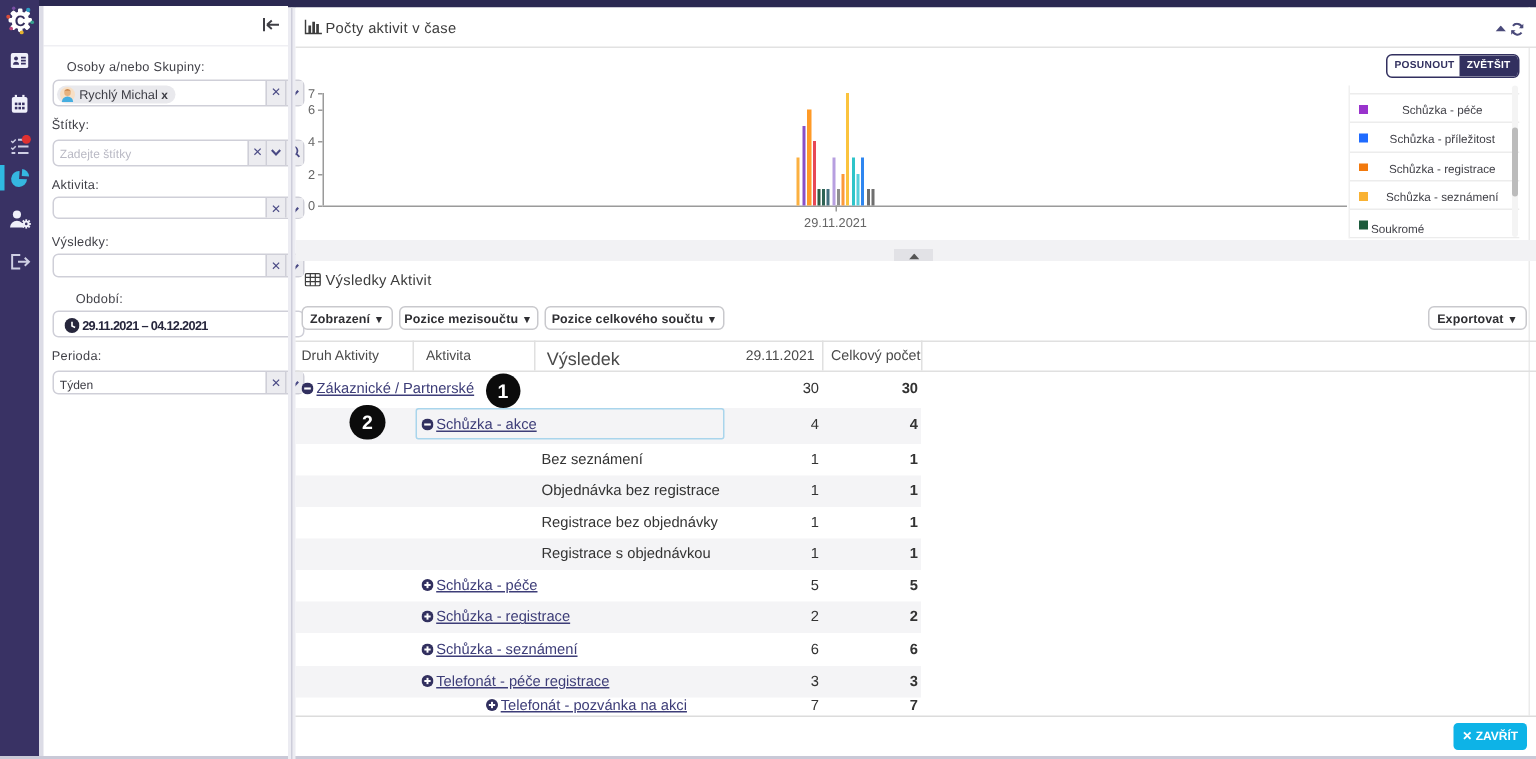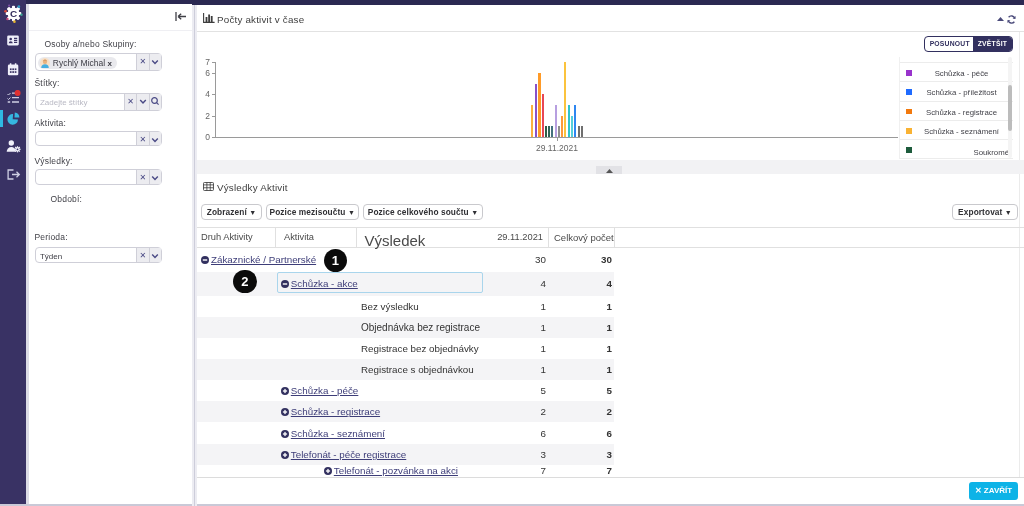--- a/index.html
+++ b/index.html
@@ -10,21 +10,21 @@
 
 #sidebar { left:0; top:0; width:26px; height:504.6px; background:#393264; }
 #sidegap { left:26px; top:3.6px; width:3px; height:500.9px; background:#dcdce6; }
 #botstrip { left:0; top:504.4px; width:1024px; height:1.6px; background:#c9c9d7; }
 .sic { position:absolute; left:0; width:26px; text-align:center; }
 #actbar { left:0; top:110px; width:2.5px; height:17px; background:#2fb9e2; }
 
 #panel { left:29px; top:3.6px; width:163px; height:500.4px; background:#fff; }
 #panel-line { left:29px; top:29.5px; width:163px; height:1px; background:#efeff3; }
 .flabel { position:absolute; left:34.5px; font-size:8.5px; color:#3f3f46; letter-spacing:0.2px; }
-.fbox { position:absolute; left:34.9px; width:127px; border:1px solid #cfcfd8; border-radius:4px; background:#fff; }
+.fbox { position:absolute; left:34.9px; width:168px; border:1px solid #cfcfd8; border-radius:4px; background:#fff; }
 .bcell { position:absolute; top:0; bottom:0; width:12.3px; background:#ececf0; border-left:1px solid #cfcfd8; color:#4a4a85; text-align:center; font-size:8px; }
 .bx { line-height:15px; }
 
 #topstrip { left:192px; top:0; width:832px; height:4.7px; background:#2b2952; }
 #mainsep { left:192px; top:4.7px; width:5px; height:501px; background:#ececf2; }
 #mainsep2 { left:193.5px; top:4.7px; width:1.5px; height:501px; background:#cdcdda; }
 #chead { left:197px; top:4.7px; width:827px; height:27.7px; background:#fff; border-bottom:1px solid #e2e2e2; }
 .ctitle { position:absolute; font-size:9.8px; color:#3d3d3d; font-weight:500; letter-spacing:0.2px; }
 
 .btn { position:absolute; background:#fff; border:1px solid #c9c9cd; border-radius:4px; font-size:8.3px; font-weight:bold; color:#2f2f33; text-align:center; letter-spacing:0.1px; white-space:nowrap; overflow:hidden; }
@@ -87,20 +87,29 @@
 
   <div class="flabel" style="top:155.6px;">Výsledky:</div>
   <div class="fbox" style="top:168.9px; height:15.8px;">
     <div class="bcell bx" style="right:12.3px;">✕</div>
     <div class="bcell" style="right:0;"><svg width="8" height="16" viewBox="0 0 8 16">
           <path d="M1.2 6.5 l2.8 3 l2.8 -3" stroke="#4a4a85" stroke-width="1.4" fill="none"></path>
         </svg></div>
   </div>
 
   <div class="flabel" style="top:194.3px;margin-left:16px;">Období:</div>
+  <div class="fbox" style="top:206.5px; height:18px;">
+    <div style="position:absolute; left:7px; top:4.5px; font-size:8.5px; font-weight:bold; color:#26263c; letter-spacing:-0.45px; white-space:nowrap;">
+      <svg width="10" height="10" viewBox="0 0 12 12" style="vertical-align:-2px;">
+          <circle cx="6" cy="6" r="6" fill="#26263c"></circle>
+          <path d="M6 3 v3.4 l2.5 1.2" stroke="#fff" stroke-width="1.3" fill="none"></path>
+        </svg>
+      29.11.2021 – 04.12.2021
+    </div>
+  </div>
 
   <div class="flabel" style="top:232px;">Perioda:</div>
   <div class="fbox" style="top:246.6px; height:16.4px;">
     <div style="position:absolute; left:4px; top:4.2px; font-size:8px; color:#3c3c44;">Týden</div>
     <div class="bcell bx" style="right:12.3px;">✕</div>
     <div class="bcell" style="right:0;"><svg width="8" height="16" viewBox="0 0 8 16">
           <path d="M1.2 6.5 l2.8 3 l2.8 -3" stroke="#4a4a85" stroke-width="1.4" fill="none"></path>
         </svg></div>
   </div>
 
@@ -249,21 +258,21 @@
       <div style="position:relative; height:19.3px; border-bottom:1px solid #ececec; font-size:7.8px; color:#3f3f46; white-space:nowrap;">
     <span style="position:absolute; left:6px; top:7px; width:5.7px; height:5.7px; background:#f2790d;"></span>
     <span style="position:absolute; left:14px; right:4px; top:6px; text-align:center;">Schůzka - registrace</span>
       </div>
       <div style="position:relative; height:19.3px; border-bottom:1px solid #ececec; font-size:7.8px; color:#3f3f46; white-space:nowrap;">
     <span style="position:absolute; left:6px; top:7px; width:5.7px; height:5.7px; background:#f9b233;"></span>
     <span style="position:absolute; left:14px; right:4px; top:6px; text-align:center;">Schůzka - seznámení</span>
       </div>
       <div style="position:relative; height:19.3px; border-bottom:1px solid #ececec; font-size:7.8px; color:#3f3f46; white-space:nowrap;">
     <span style="position:absolute; left:6px; top:7px; width:5.7px; height:5.7px; background:#1d5b3c;"></span>
-    <span style="position:absolute; left:14px; right:4px; top:8px; text-align:right;">Soukromé</span>
+    <span style="position:absolute; left:14px; right:4px; top:8px; text-align:left;">Soukromé</span>
       </div>
     </div>
   <div class="abs" style="left:1007.5px; top:57px; width:4px; height:101px; background:#f4f4f4; border-radius:2px;"></div>
   <div class="abs" style="left:1007.5px; top:85px; width:4px; height:46px; background:#bcbcbc; border-radius:2px;"></div>
 
   <div class="abs" style="left:197px; top:160px; width:827px; height:13.5px; background:#f2f2f4;"></div>
   <div class="abs" style="left:596px; top:165.5px; width:26px; height:8px; background:#e2e2e6;"></div>
   <svg class="abs" style="left:606px; top:168.5px;" width="7" height="4" viewBox="0 0 7 4">
       <path d="M0 4 L3.5 0 L7 4 z" fill="#555"></path>
     </svg>
@@ -281,37 +290,37 @@
 
   <div id="table">
       <div class="abs" style="left:197px; top:226.6px; width:827px; height:1px; background:#e0e0e0;"></div>
       <div class="abs" style="left:197px; top:246.7px; width:827px; height:1px; background:#e0e0e0;"></div>
       <div class="abs" style="left:275.4px; top:226.6px; width:1px; height:20.099999999999994px; background:#e0e0e0;"></div>
       <div class="abs" style="left:355.8px; top:226.6px; width:1px; height:20.099999999999994px; background:#e0e0e0;"></div>
       <div class="abs" style="left:547.9px; top:226.6px; width:1px; height:20.099999999999994px; background:#e0e0e0;"></div>
       <div class="abs" style="left:613.8px; top:226.6px; width:1px; height:20.099999999999994px; background:#e0e0e0;"></div>
       <div class="abs" style="left:201px; top:232.1px; font-size:9.3px; color:#4a4a4a;">Druh Aktivity</div>
       <div class="abs" style="left:284px; top:232.1px; font-size:9.3px; color:#4a4a4a;">Aktivita</div>
-      <div class="abs" style="left:364.5px; top:232.1px; font-size:15px; color:#4a4a4a;">Výsledek</div>
+      <div class="abs" style="left:364.5px; top:232.1px; font-size:12px; color:#4a4a4a;">Výsledek</div>
       <div class="abs" style="left:462px; top:232.1px; width:81px; text-align:right; font-size:9.3px; color:#4a4a4a;">29.11.2021</div>
       <div class="abs" style="left:554px; top:232.1px; width:59.5px; overflow:hidden; white-space:nowrap; font-size:9.5px; color:#4a4a4a;">Celkový počet</div>
       <div class="abs" style="left:201px; top:253.64999999999998px; font-size:9.8px; color:#333;"><svg width="8" height="8" viewBox="0 0 8 8" style="vertical-align:-1px; margin-right:2px;">
           <circle cx="4" cy="4" r="4" fill="#32305f"></circle>
           <rect x="1.8" y="3.3" width="4.4" height="1.4" fill="#fff"></rect>
         </svg><span class="glink">Zákaznické / Partnerské</span></div>
       <div class="num" style="left:496px; top:253.64999999999998px; width:50px;">30</div>
       <div class="num" style="left:562px; top:253.64999999999998px; width:50px; font-weight:bold;">30</div>
       <div class="abs" style="left:197px; top:271.6px; width:416.8px; height:24px; background:#f4f4f6;"></div>
       <div class="abs" style="left:280.8px; top:278.1px; font-size:9.8px; color:#333;"><svg width="8" height="8" viewBox="0 0 8 8" style="vertical-align:-1px; margin-right:2px;">
           <circle cx="4" cy="4" r="4" fill="#32305f"></circle>
           <rect x="1.8" y="3.3" width="4.4" height="1.4" fill="#fff"></rect>
         </svg><span class="glink">Schůzka - akce</span></div>
       <div class="num" style="left:496px; top:278.1px; width:50px;">4</div>
       <div class="num" style="left:562px; top:278.1px; width:50px; font-weight:bold;">4</div>
-      <div class="abs" style="left:361px; top:300.70000000000005px; font-size:9.8px; color:#333;">Bez výsledku</div>
+      <div class="abs" style="left:361px; top:300.70000000000005px; font-size:9.8px; color:#333;">Bez seznámení</div>
       <div class="num" style="left:496px; top:300.70000000000005px; width:50px;">1</div>
       <div class="num" style="left:562px; top:300.70000000000005px; width:50px; font-weight:bold;">1</div>
       <div class="abs" style="left:197px; top:316.8px; width:416.8px; height:21.19999999999999px; background:#f4f4f6;"></div>
       <div class="abs" style="left:361px; top:321.9px; font-size:10px; color:#333;">Objednávka bez registrace</div>
       <div class="num" style="left:496px; top:321.9px; width:50px;">1</div>
       <div class="num" style="left:562px; top:321.9px; width:50px; font-weight:bold;">1</div>
       <div class="abs" style="left:361px; top:343.05px; font-size:9.8px; color:#333;">Registrace bez objednávky</div>
       <div class="num" style="left:496px; top:343.05px; width:50px;">1</div>
       <div class="num" style="left:562px; top:343.05px; width:50px; font-weight:bold;">1</div>
       <div class="abs" style="left:197px; top:359.1px; width:416.8px; height:21.099999999999966px; background:#f4f4f6;"></div>

